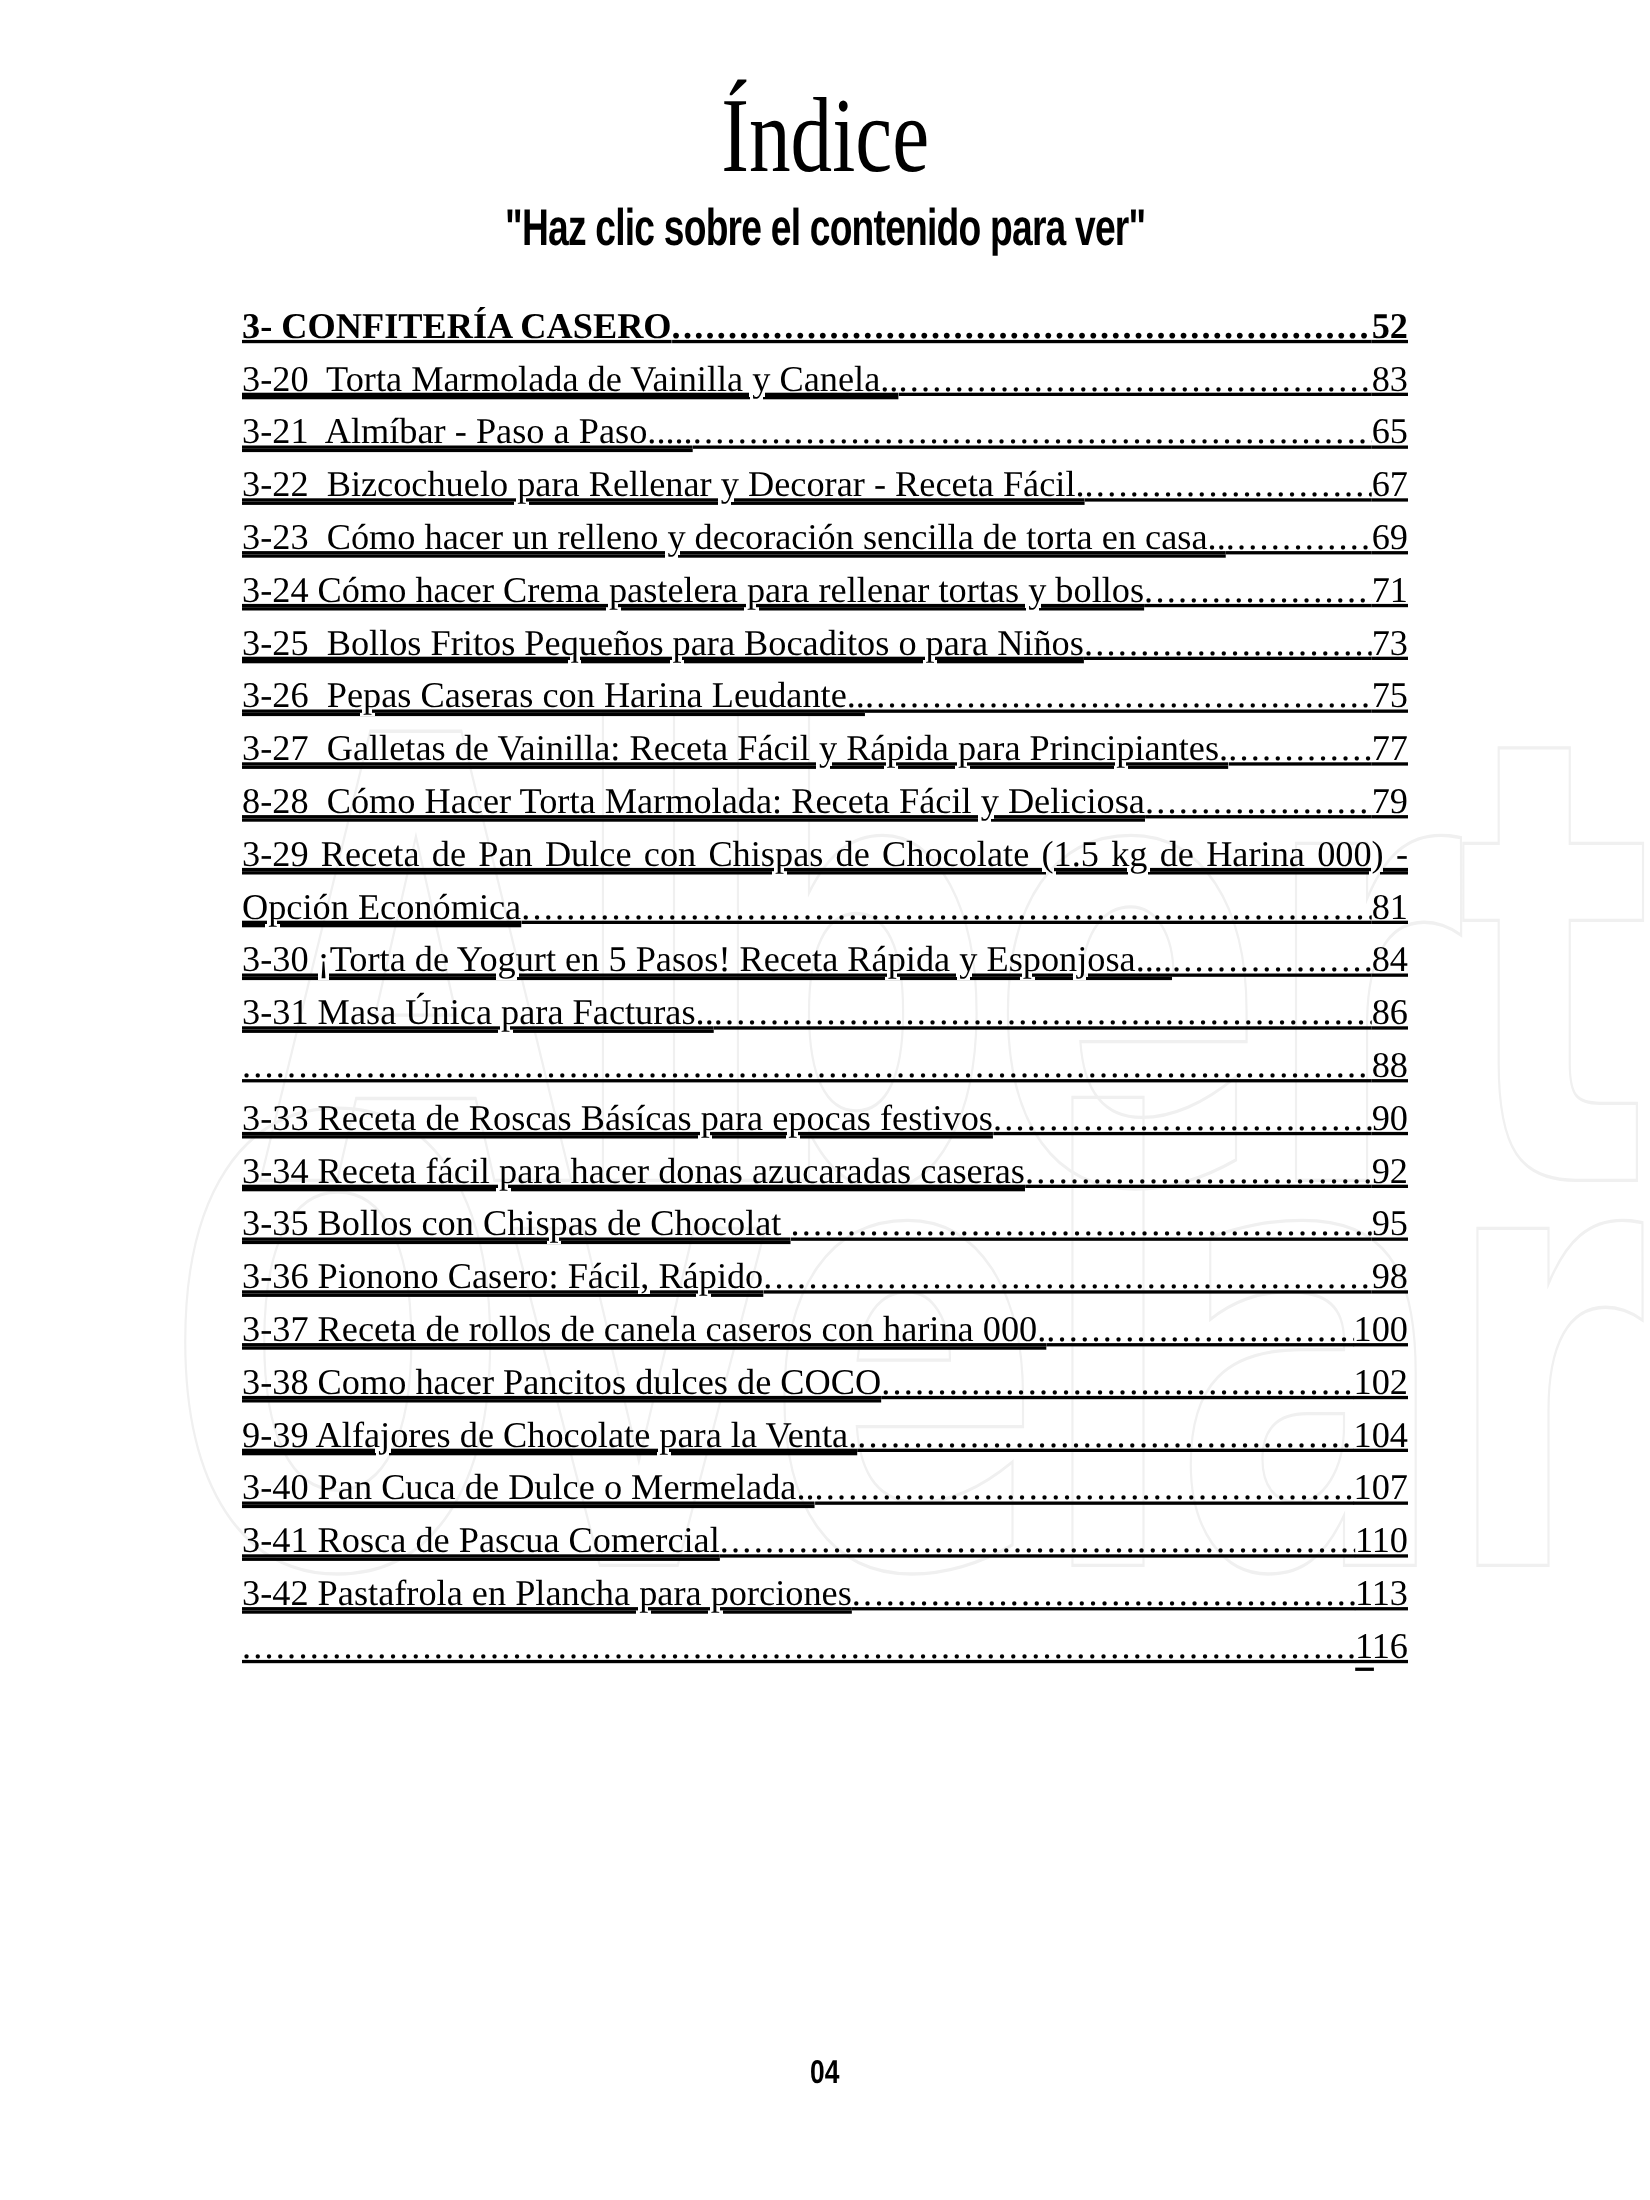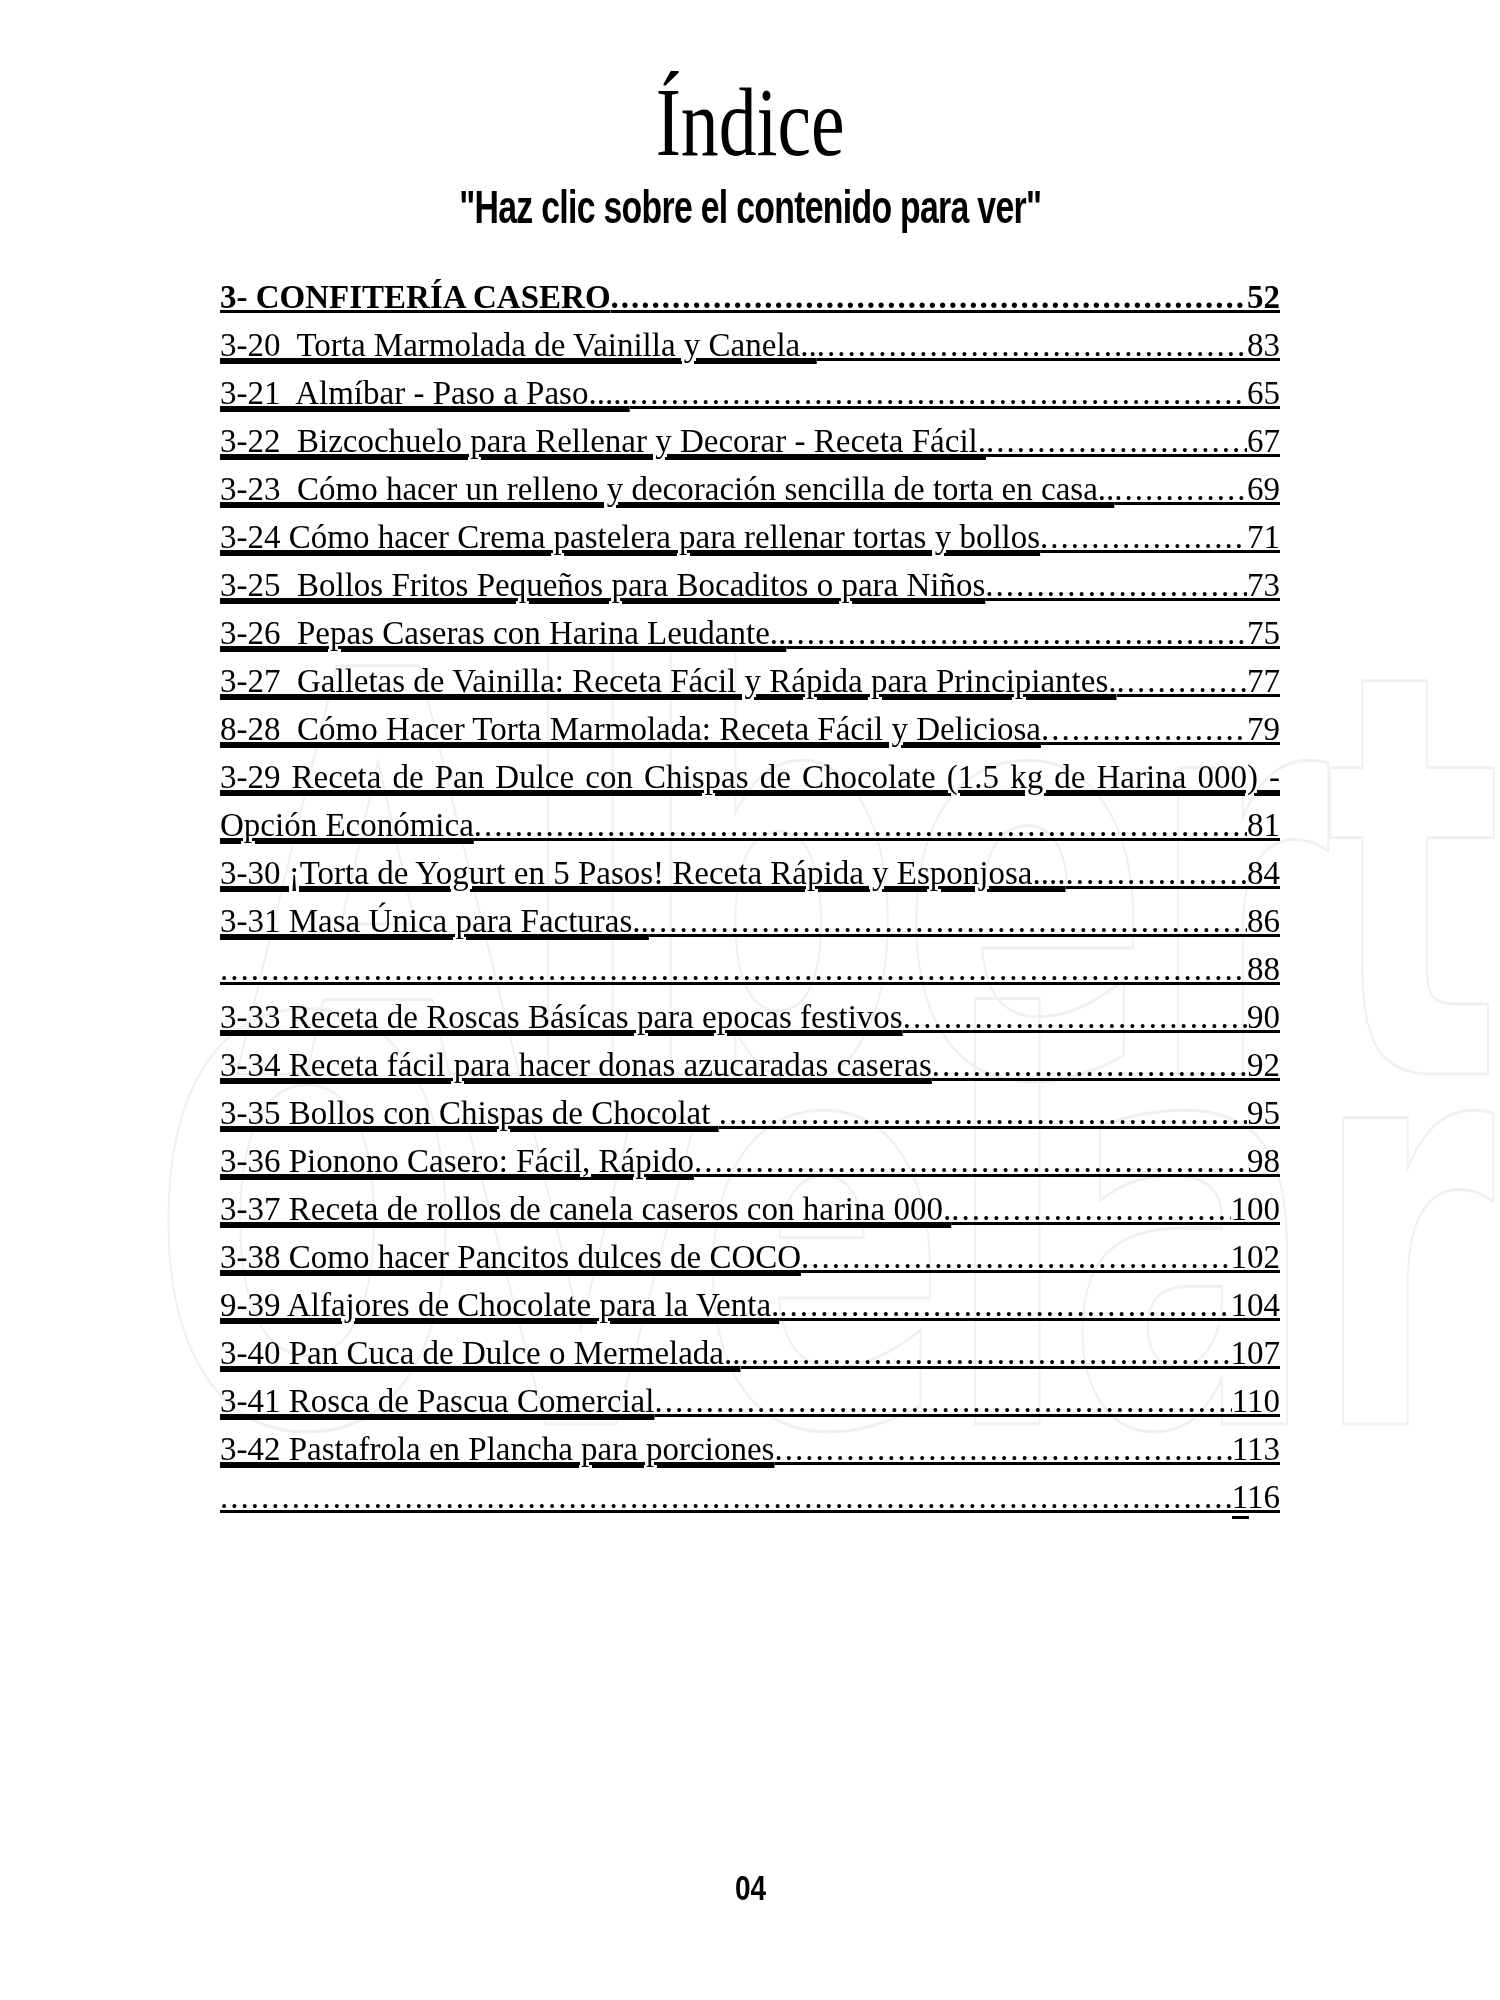--- a/index.html
+++ b/index.html
@@ -98,21 +98,21 @@
 
   
   .pagenum {
     position: absolute;
     z-index: 1;
     left: 0; right: 0;
     top: 1870px;
     text-align: center;
     font-family: "Liberation Sans", sans-serif;
     font-weight: bold;
-    font-size: 35px;
+    font-size: 30px;
     line-height: 1;
   }
   .stretch-pn { display: inline-block; transform: scaleX(0.8); transform-origin: center; }
 </style>
 </head>
 <body>
 
 <span class="wm" id="wm1">Albert</span>
 <span class="wm" id="wm2">Ovelar</span>
 

